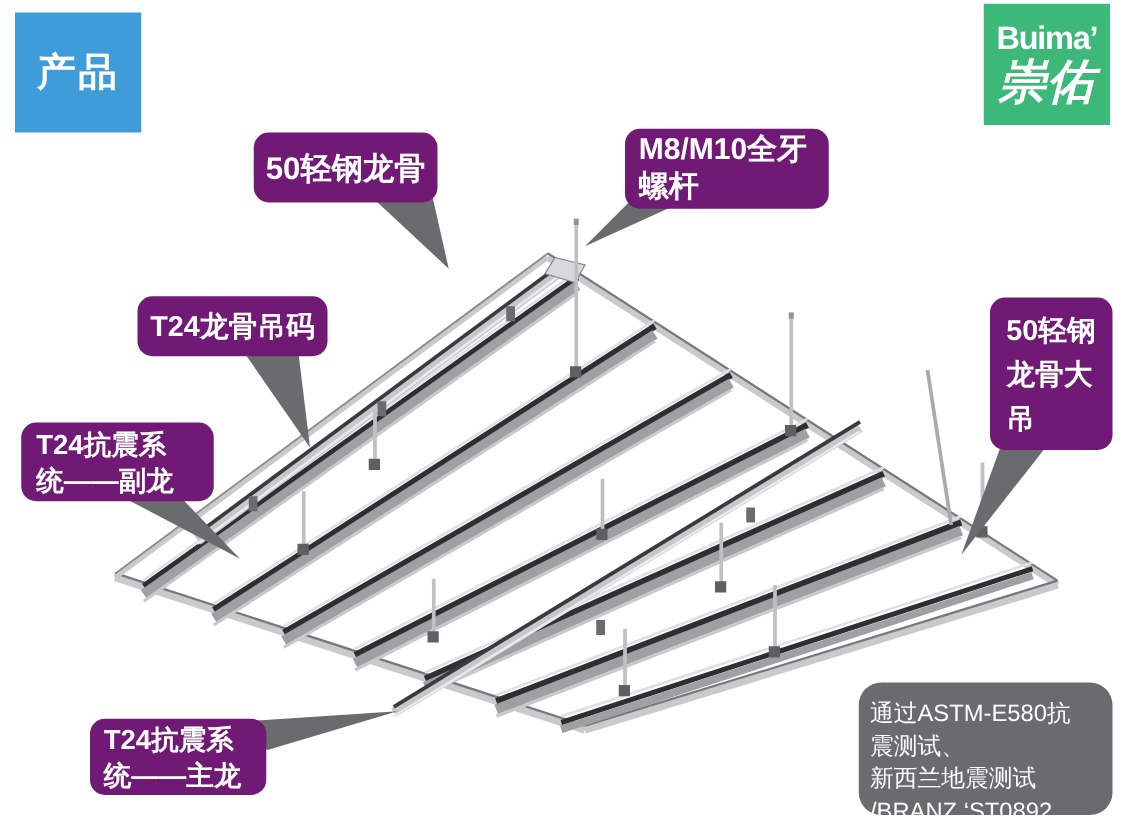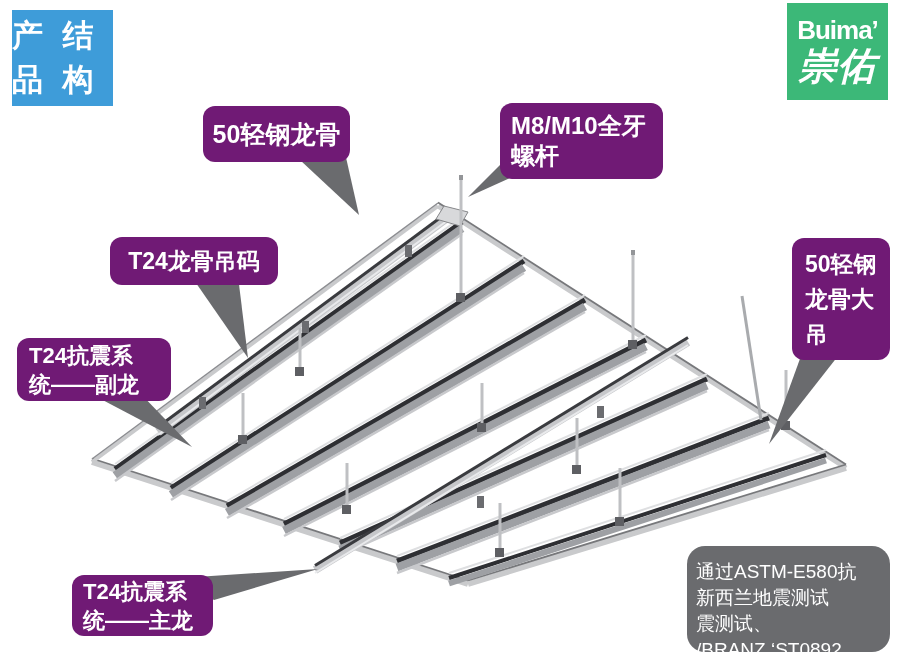--- a/index.html
+++ b/index.html
@@ -28,22 +28,22 @@
   .logo .cn { font-weight: bold; font-size: 38px; line-height: 44px; letter-spacing: 1px; font-style: italic; }
 
   
   .callout {
     position: absolute; background: #701a75; color: #fff; font-weight: bold;
     border-radius: 12px; display: flex; flex-direction: column; justify-content: center;
   }
   .callout .ln { white-space: nowrap; }
 
   .c1 { left: 203px; top: 106px; width: 147px; height: 56px; font-size: 25px; align-items: center; }
-  .c2 { left: 500px; top: 103px; width: 163px; height: 76px; font-size: 24px; line-height: 30px; padding-left: 11px; }
-  .c3 { left: 110px; top: 237px; width: 168px; height: 48px; font-size: 23px; align-items: center; }
+  .c2 { left: 500px; top: 103px; width: 163px; height: 64px; font-size: 24px; line-height: 30px; padding-left: 11px; }
+  .c3 { left: 110px; top: 237px; width: 152px; height: 48px; font-size: 23px; align-items: center; }
   .c4 { left: 17px;  top: 338px; width: 154px; height: 63px; font-size: 22px; line-height: 29px; padding-left: 12px; }
   .c5 { left: 792px; top: 238px; width: 98px;  height: 122px; font-size: 23px; line-height: 35px; padding-left: 13px; }
   .c6 { left: 72px;  top: 575px; width: 141px; height: 61px; font-size: 22px; line-height: 29px; padding-left: 11px; }
 
   
   .cert {
     position: absolute; left: 687px; top: 546px; width: 203px; height: 106px;
     background: #6A6B6E; color: #fff; border-radius: 18px;
     font-size: 19px; line-height: 26px; padding: 13px 9px;
   }
@@ -162,21 +162,20 @@
       <polygon points="503,162 545,162 468,197" fill="#6A6B6E"></polygon>
       <polygon points="196,283 238,276 248,358" fill="#6A6B6E"></polygon>
       <polygon points="95,396 138,391 192,447" fill="#6A6B6E"></polygon>
       <polygon points="801,356 838,356 769,444" fill="#6A6B6E"></polygon>
       <polygon points="181,578 214,600 318,569" fill="#6A6B6E"></polygon>
     </g>
   </svg>
 
   <div class="badge">
     <div>产品</div>
-    <div>结构</div>
   </div>
 
   <div class="logo">
     <div class="wordmark">Buima’</div>
     <div class="cn">崇佑</div>
   </div>
 
   <div class="callout c1">
     <div class="ln">50轻钢龙骨</div>
   </div>
@@ -201,18 +200,18 @@
     <div class="ln">吊</div>
   </div>
 
   <div class="callout c6">
     <div class="ln">T24抗震系</div>
     <div class="ln">统——主龙</div>
   </div>
 
   <div class="cert">
     <div class="ln">通过ASTM-E580抗</div>
+    <div class="ln">震测试、</div>
     <div class="ln">新西兰地震测试</div>
-    <div class="ln">震测试、</div>
     <div class="ln">/BRANZ ‘ST0892</div>
   </div>
 
 </div>
 
 </body></html>

